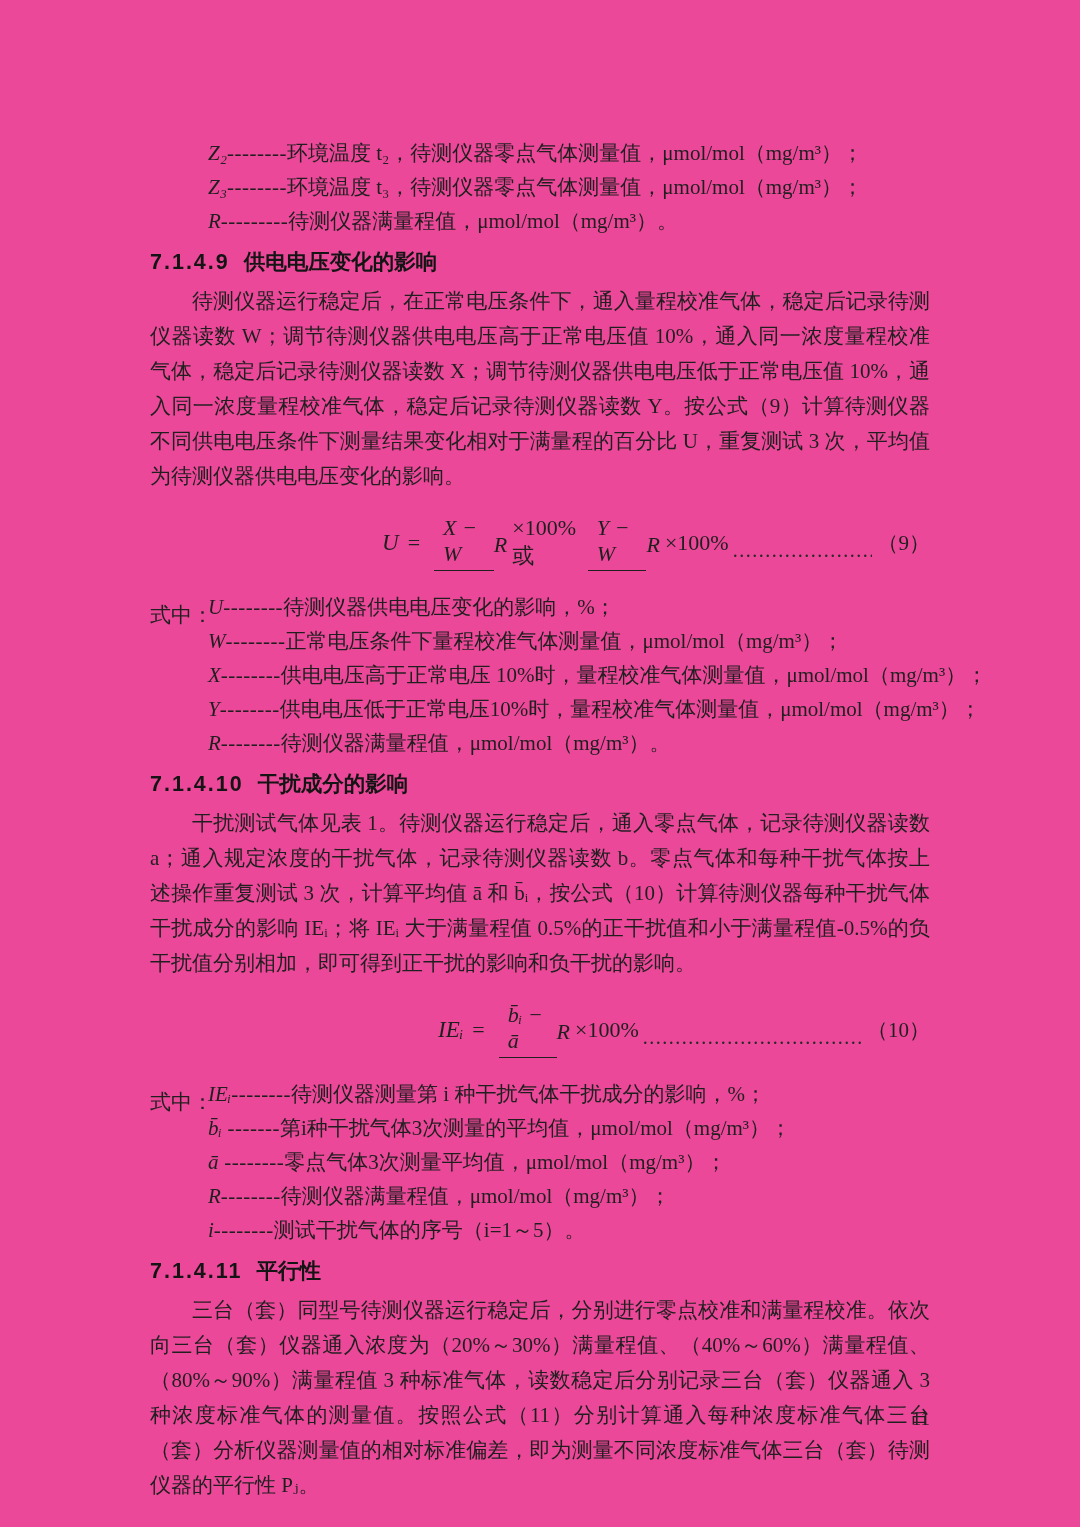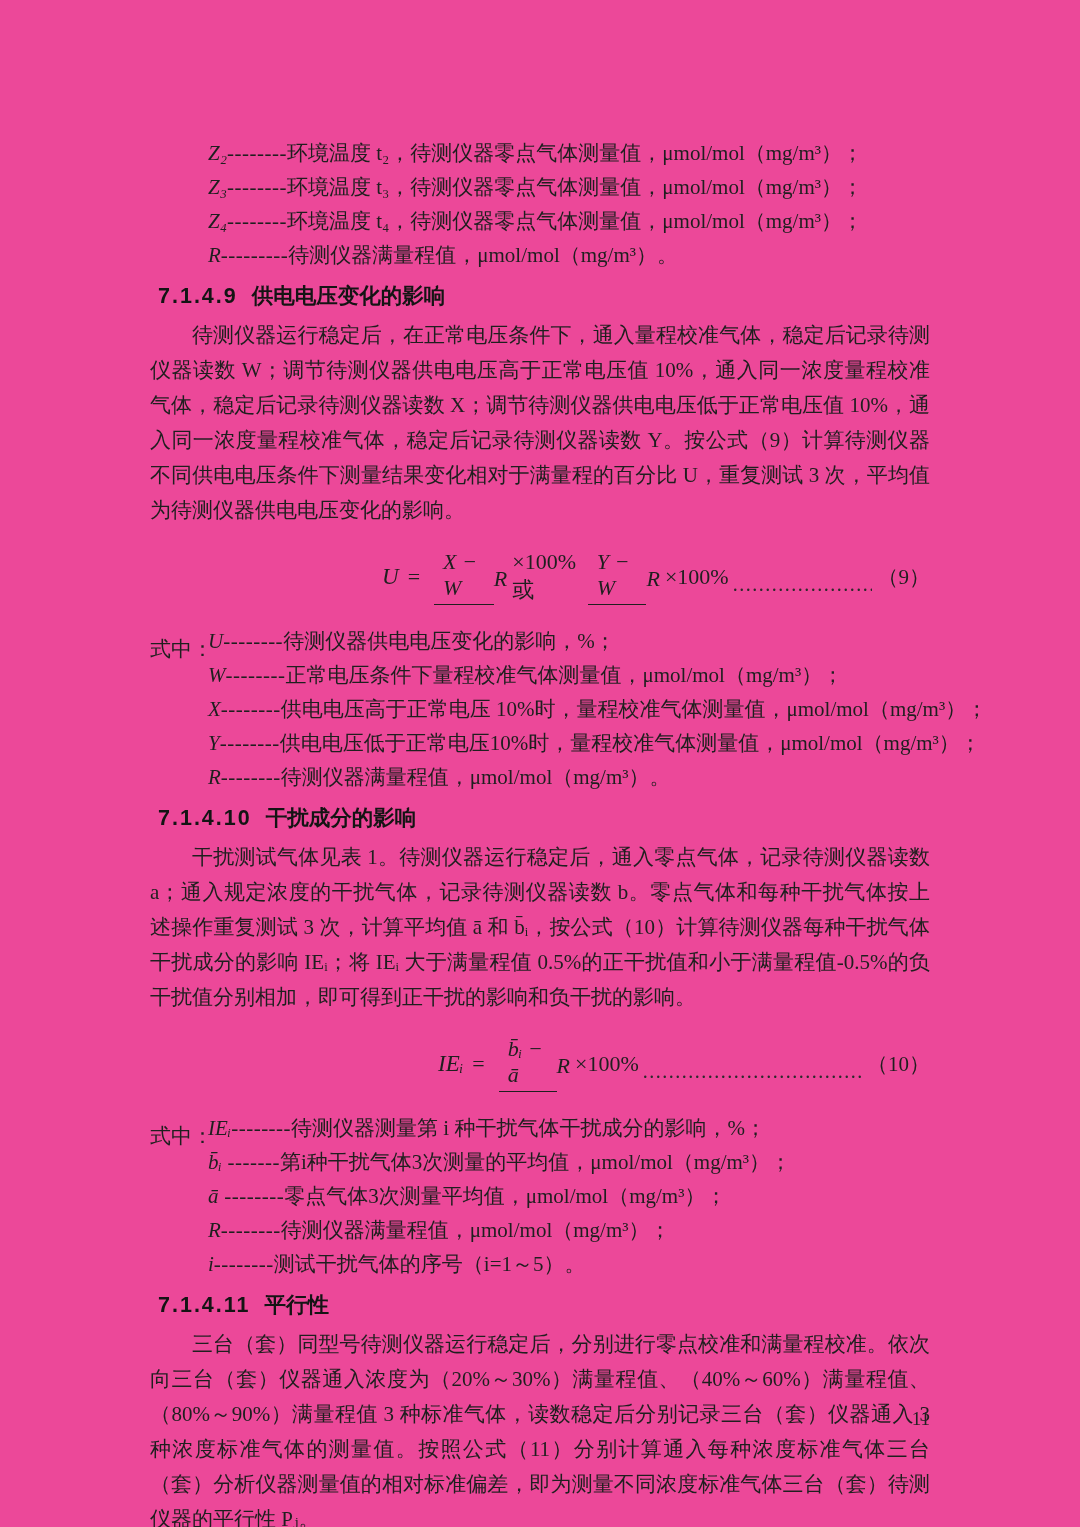--- a/index.html
+++ b/index.html
@@ -32,21 +32,21 @@
     font-style: italic;
     font-family: "Liberation Serif", "DejaVu Serif", serif;
   }
   .dashes { letter-spacing: 0.5px; }
   
   .heading {
     font-family: "Liberation Sans", "DejaVu Sans", sans-serif;
     font-weight: bold;
     font-size: 21.5px;
     color: #141414;
-    margin: 9px 0 7px 8px;
+    margin: 9px 0 7px 0;
     line-height: 30px;
   }
   .heading .sec-num { letter-spacing: 2px; margin-right: 14px; }
   
   .para {
     margin: 1px 0;
     text-indent: 2em;
     text-align: justify;
     line-height: 35px;
   }
@@ -102,21 +102,20 @@
   }
 </style>
 </head>
 <body>
 
 <div class="page">
 
   <section class="defs">
     <div class="def-line"><span class="var">Z₂</span><span class="dashes">--------</span><span>环境温度 t₂，待测仪器零点气体测量值，μmol/mol（mg/m³）；</span></div>
     <div class="def-line"><span class="var">Z₃</span><span class="dashes">--------</span><span>环境温度 t₃，待测仪器零点气体测量值，μmol/mol（mg/m³）；</span></div>
-    <div class="def-line"><span class="var">Z₄</span><span class="dashes">--------</span><span>环境温度 t₄，待测仪器零点气体测量值，μmol/mol（mg/m³）；</span></div>
     <div class="def-line"><span class="var">R</span><span class="dashes">---------</span><span>待测仪器满量程值，μmol/mol（mg/m³）。</span></div>
   </section>
 
   <h3 class="heading"><span class="sec-num">7.1.4.9</span><span>供电电压变化的影响</span></h3>
   <p class="para">待测仪器运行稳定后，在正常电压条件下，通入量程校准气体，稳定后记录待测仪器读数 W；调节待测仪器供电电压高于正常电压值 10%，通入同一浓度量程校准气体，稳定后记录待测仪器读数 X；调节待测仪器供电电压低于正常电压值 10%，通入同一浓度量程校准气体，稳定后记录待测仪器读数 Y。按公式（9）计算待测仪器不同供电电压条件下测量结果变化相对于满量程的百分比 U，重复测试 3 次，平均值为待测仪器供电电压变化的影响。</p>
 
   <div class="formula-row">
     <span class="f-var ml-f9">U</span>
     <span class="f-eq">=</span>
     <span class="frac">

